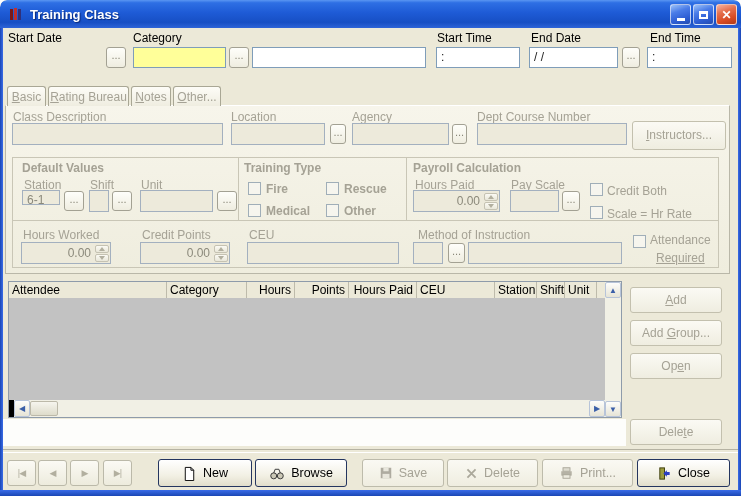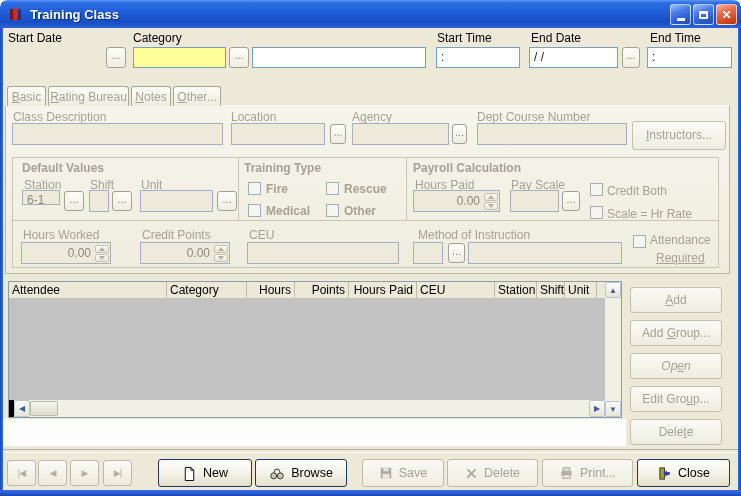--- a/index.html
+++ b/index.html
@@ -254,22 +254,21 @@
       <div class="hfill"></div>
       <div class="sbtn">
           <span>▶</span>
         </div>
     </div>
   </div>
   <div class="whiteband"></div>
 
   <div class="sidebtn" style="top:287px;"><u>A</u>dd</div>
   <div class="sidebtn" style="top:320px;">Add <u>G</u>roup...</div>
-  <div class="sidebtn" style="top:353px;font-style:italic;">Op<u>e</u>n</div>
-  <div class="sidebtn" style="top:386px;">Edit Gro<u>u</u>p...</div>
+  <div class="sidebtn" style="top:353px;">Op<u>e</u>n</div>
   <div class="sidebtn" style="top:419px;">Dele<u>t</u>e</div>
 
   <div class="sep"></div>
   <div class="navbtn" style="left:7px;">
       <span>|◀</span>
     </div>
   <div class="navbtn" style="left:38px;">
       <span>◀</span>
     </div>
   <div class="navbtn" style="left:70px;">

